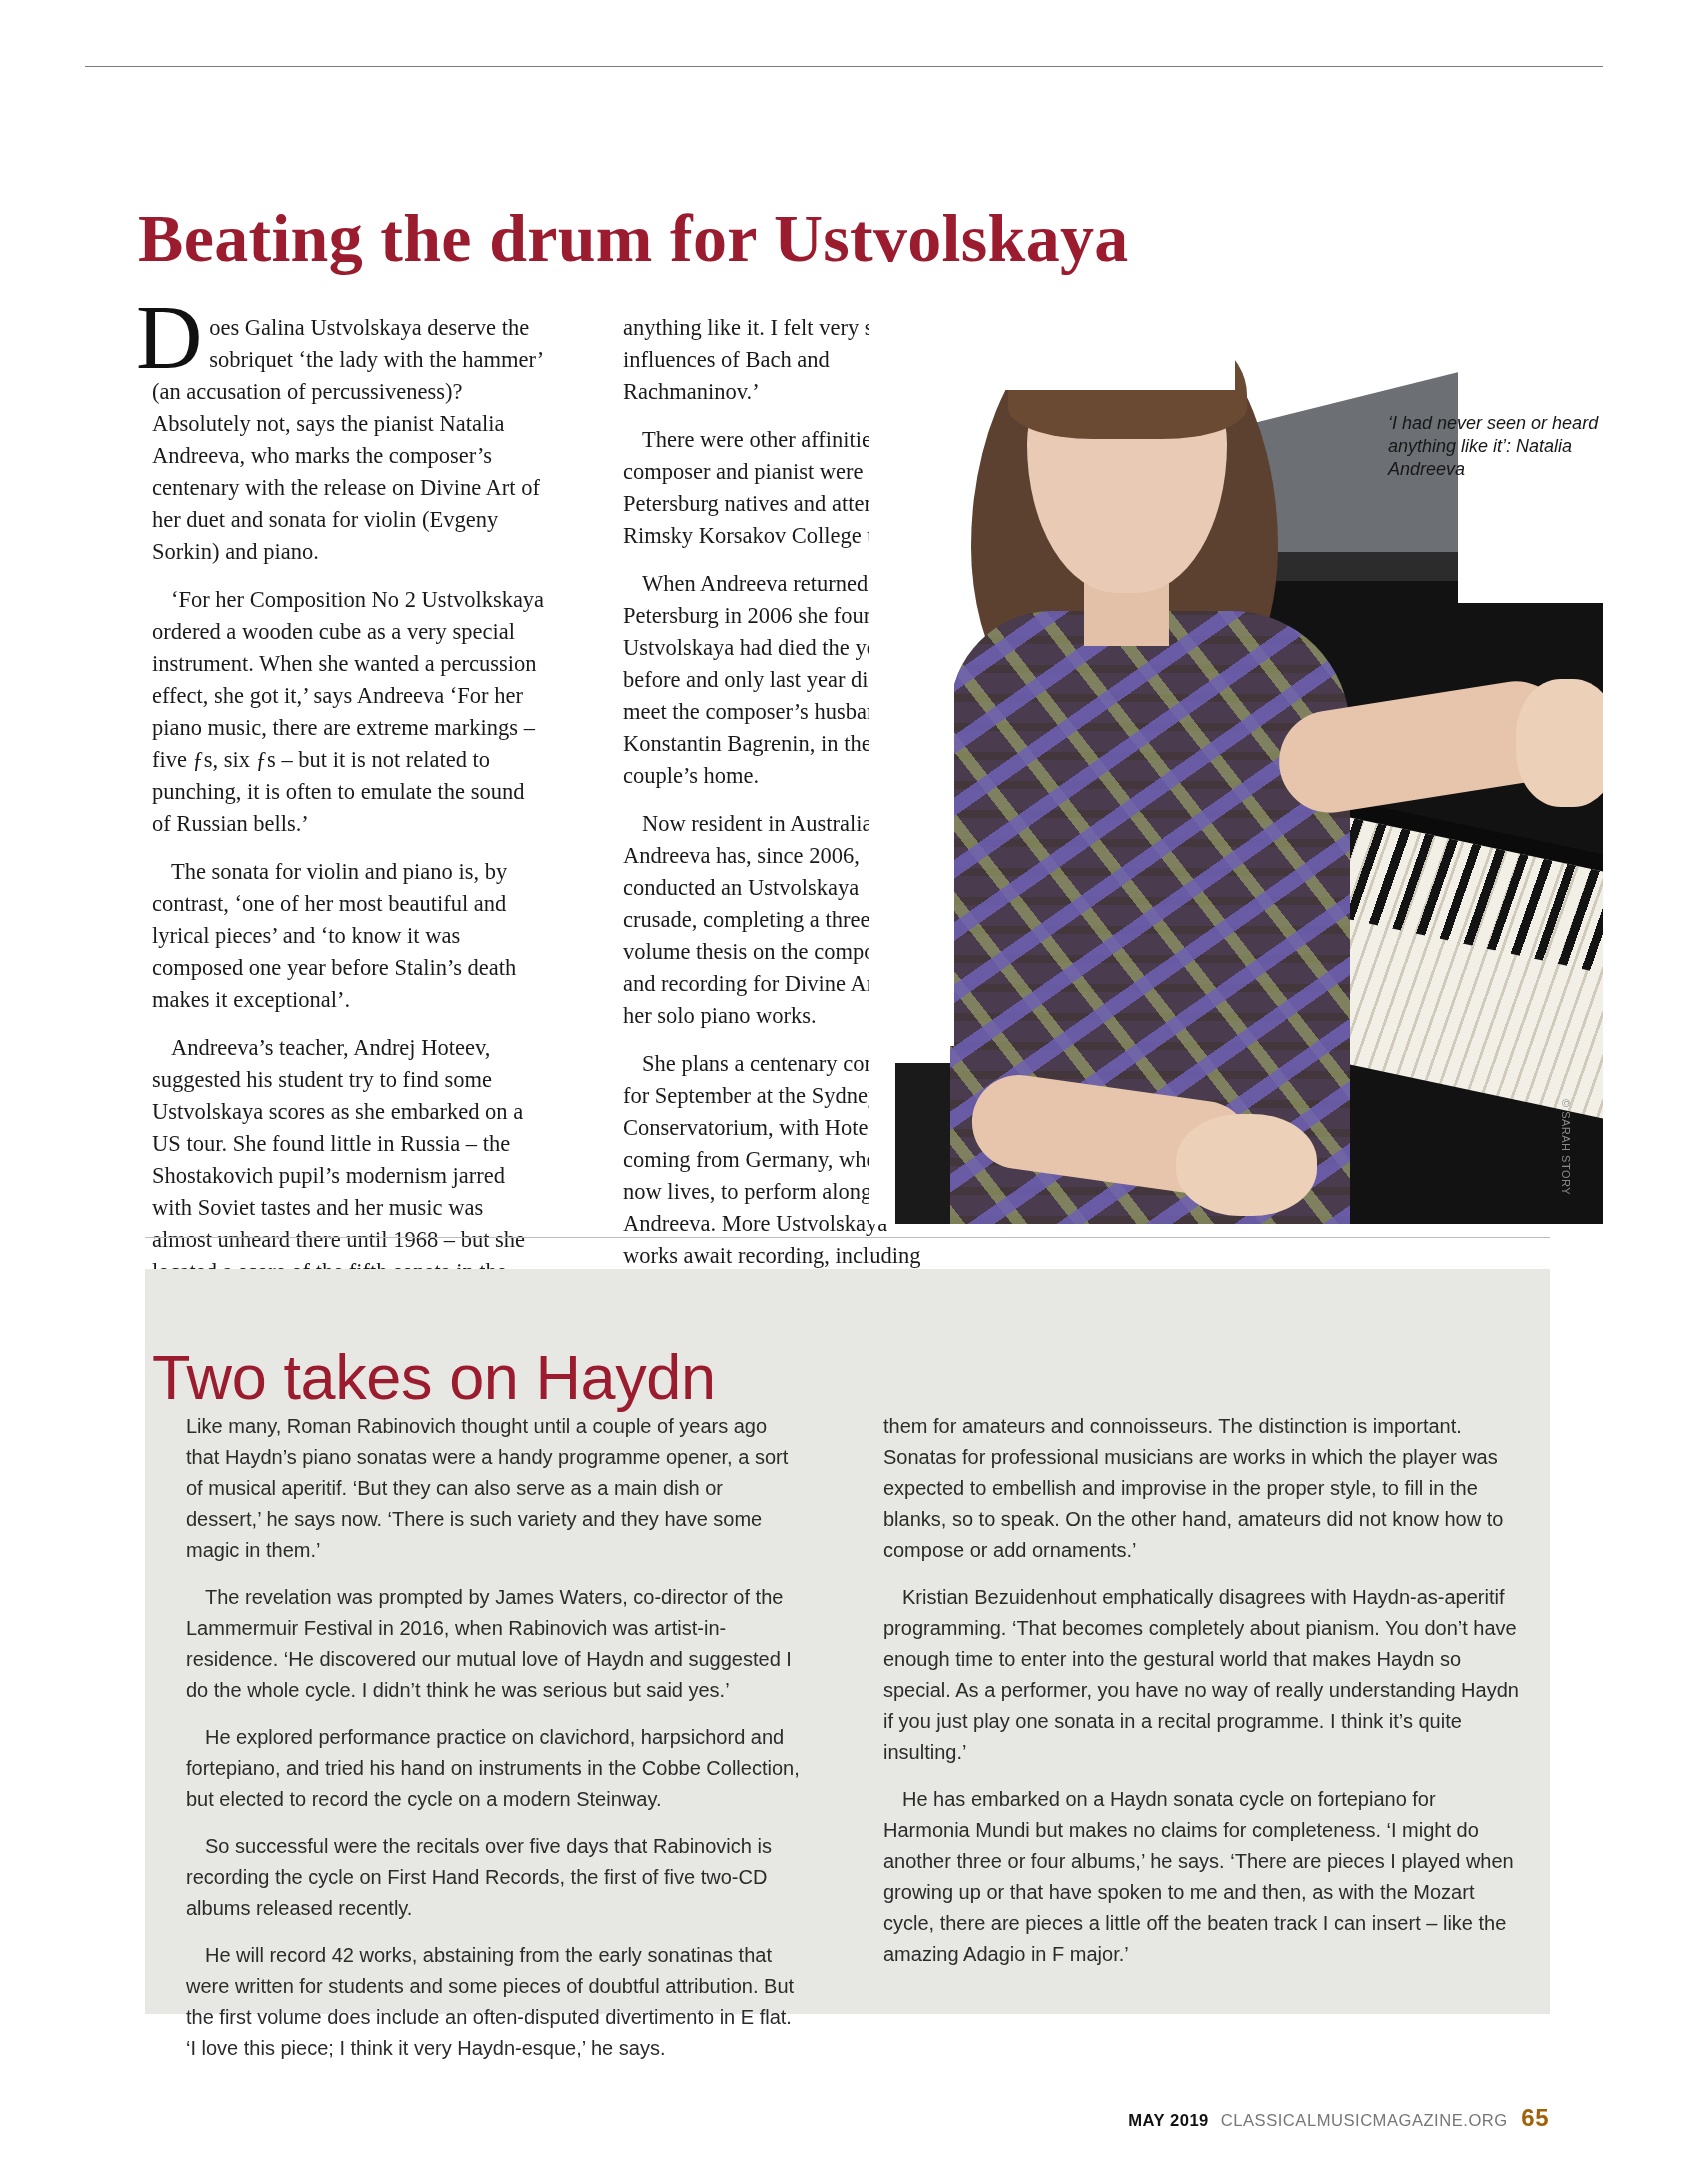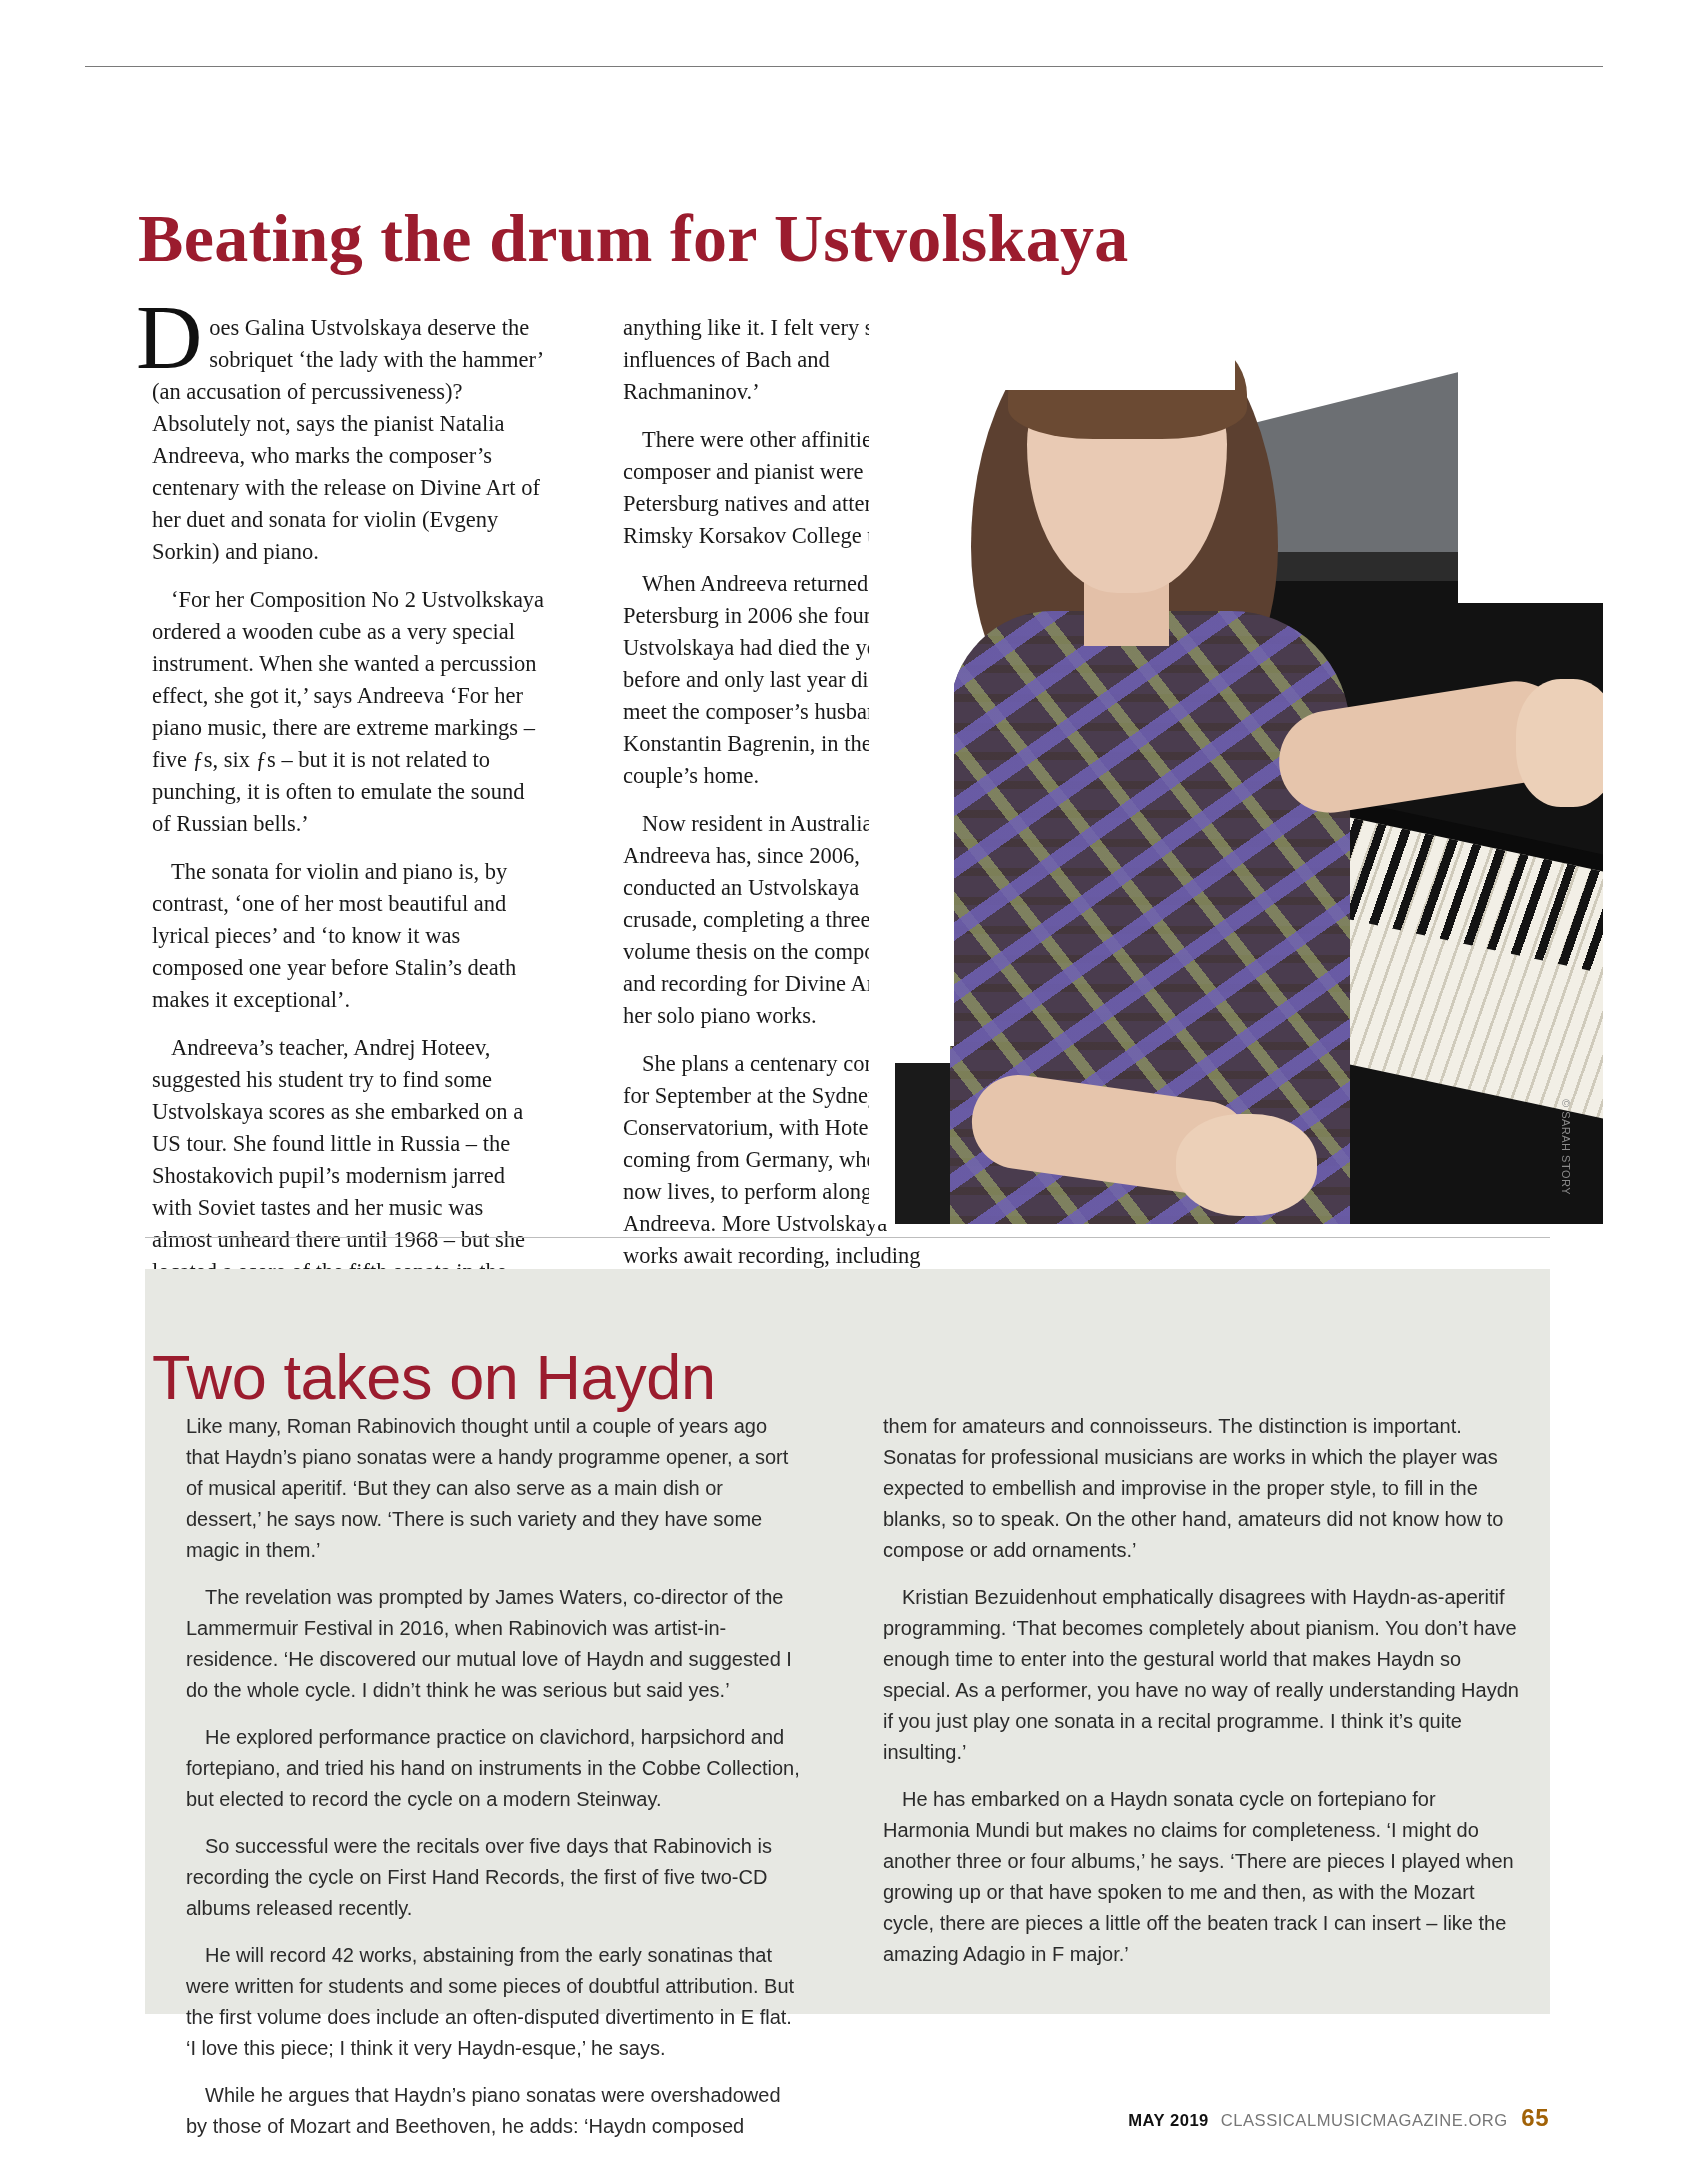--- a/index.html
+++ b/index.html
@@ -341,33 +341,33 @@
       <div class="ph-arm-r"></div>
       <div class="ph-hand-r"></div>
       <div class="ph-forearm-l"></div>
       <div class="ph-hand-l"></div>
       <div class="ph-white-mask-top"></div>
       <div class="ph-white-mask-left"></div>
       <div class="ph-white-mask-right"></div>
     </div>
   </div>
 
+  <div class="pull-quote">‘I had never seen or heard anything like it’: Natalia Andreeva</div>
   <div class="photo-credit">© SARAH STORY</div>
 
   <div class="mid-rule"></div>
   <div class="panel"></div>
   <h2 class="panel-title">Two takes on Haydn</h2>
 
   <div class="haydn-col haydn-col-1">
     <p class="first">Like many, Roman Rabinovich thought until a couple of years ago that Haydn’s piano sonatas were a handy programme opener, a sort of musical aperitif. ‘But they can also serve as a main dish or dessert,’ he says now. ‘There is such variety and they have some magic in them.’</p>
     <p>The revelation was prompted by James Waters, co-director of the Lammermuir Festival in 2016, when Rabinovich was artist-in-residence. ‘He discovered our mutual love of Haydn and suggested I do the whole cycle. I didn’t think he was serious but said yes.’</p>
     <p>He explored performance practice on clavichord, harpsichord and fortepiano, and tried his hand on instruments in the Cobbe Collection, but elected to record the cycle on a modern Steinway.</p>
     <p>So successful were the recitals over five days that Rabinovich is recording the cycle on First Hand Records, the first of five two-CD albums released recently.</p>
     <p>He will record 42 works, abstaining from the early sonatinas that were written for students and some pieces of doubtful attribution. But the first volume does include an often-disputed divertimento in E flat. ‘I love this piece; I think it very Haydn-esque,’ he says.</p>
-    <p>While he argues that Haydn’s piano sonatas were overshadowed by those of Mozart and Beethoven, he adds: ‘Haydn composed</p>
   </div>
 
   <div class="haydn-col haydn-col-2">
     <p class="first">them for amateurs and connoisseurs. The distinction is important. Sonatas for professional musicians are works in which the player was expected to embellish and improvise in the proper style, to fill in the blanks, so to speak. On the other hand, amateurs did not know how to compose or add ornaments.’</p>
     <p>Kristian Bezuidenhout emphatically disagrees with Haydn-as-aperitif programming. ‘That becomes completely about pianism. You don’t have enough time to enter into the gestural world that makes Haydn so special. As a performer, you have no way of really understanding Haydn if you just play one sonata in a recital programme. I think it’s quite insulting.’</p>
     <p>He has embarked on a Haydn sonata cycle on fortepiano for Harmonia Mundi but makes no claims for completeness. ‘I might do another three or four albums,’ he says. ‘There are pieces I played when growing up or that have spoken to me and then, as with the Mozart cycle, there are pieces a little off the beaten track I can insert – like the amazing Adagio in F major.’</p>
     <div class="spacer"></div>
   </div>
 
   <div class="footer">

